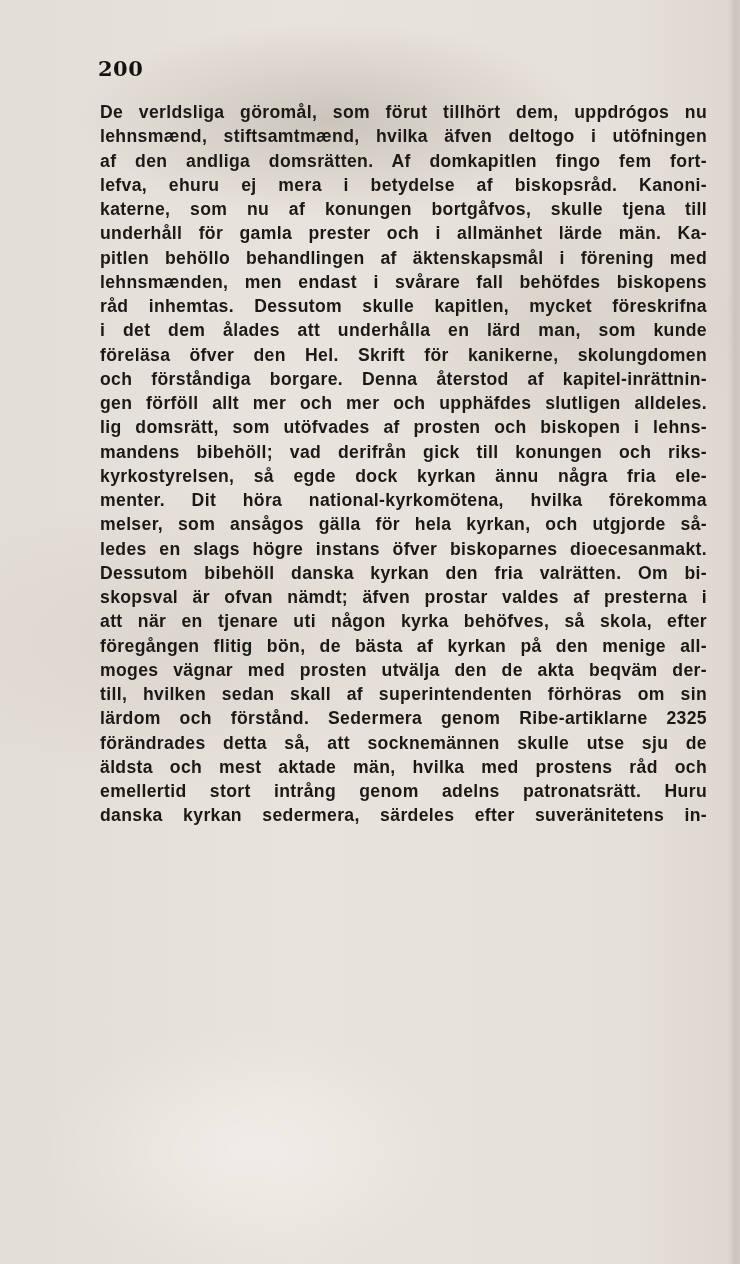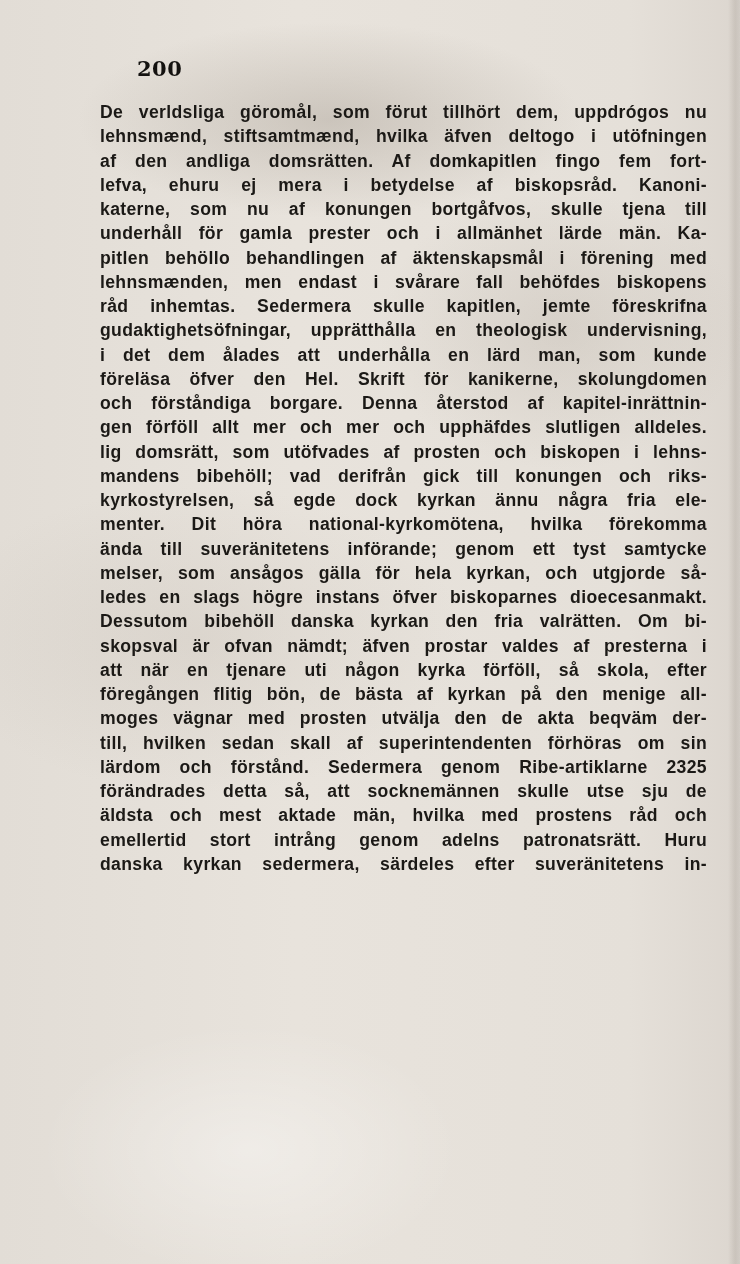--- a/index.html
+++ b/index.html
@@ -20,21 +20,20 @@
     }
     .right-edge {
       position: absolute; top: 0; right: 0; width: 12px; height: 100%;
       background: linear-gradient(90deg, rgba(0,0,0,0) 0%, rgba(120,110,100,0.18) 60%, rgba(0,0,0,0.05) 100%);
     }
     .page-number {
       position: absolute; left: 98px; top: 56px;
       font-family: "DejaVu Serif", "Liberation Serif", serif;
       font-weight: bold; font-size: 21px; letter-spacing: 0.5px;
       color: #141210;
-      margin-left: 39px;
     }
     .text-block {
       position: absolute; left: 100px; top: 100px; width: 607px;
     }
     .line {
       height: 24.25px; line-height: 24.25px;
       font-family: Liberation Sans, sans-serif;
       font-weight: bold; font-size: 17.6px;
       color: #1b1916;
       text-align: justify; text-align-last: justify;
@@ -53,36 +52,34 @@
 
   <div class="text-block">
     <div class="line">De verldsliga göromål, som förut tillhört dem, uppdrógos nu</div>
     <div class="line">lehnsmænd, stiftsamtmænd, hvilka äfven deltogo i utöfningen</div>
     <div class="line">af den andliga domsrätten. Af domkapitlen fingo fem fort-</div>
     <div class="line">lefva, ehuru ej mera i betydelse af biskopsråd. Kanoni-</div>
     <div class="line">katerne, som nu af konungen bortgåfvos, skulle tjena till</div>
     <div class="line">underhåll för gamla prester och i allmänhet lärde män. Ka-</div>
     <div class="line">pitlen behöllo behandlingen af äktenskapsmål i förening med</div>
     <div class="line">lehnsmænden, men endast i svårare fall behöfdes biskopens</div>
-    <div class="line">råd inhemtas. Sedermera skulle kapitlen, jemte föreskrifna</div>
-    <div class="line">gudaktighetsöfningar, upprätthålla en theologisk undervisning,</div>
+    <div class="line">råd inhemtas. Dessutom skulle kapitlen, mycket föreskrifna</div>
     <div class="line">i det dem ålades att underhålla en lärd man, som kunde</div>
     <div class="line">föreläsa öfver den Hel. Skrift för kanikerne, skolungdomen</div>
     <div class="line">och förståndiga borgare. Denna återstod af kapitel-inrättnin-</div>
     <div class="line">gen förföll allt mer och mer och upphäfdes slutligen alldeles.</div>
     <div class="line">lig domsrätt, som utöfvades af prosten och biskopen i lehns-</div>
     <div class="line">mandens bibehöll; vad derifrån gick till konungen och riks-</div>
     <div class="line">kyrkostyrelsen, så egde dock kyrkan ännu några fria ele-</div>
     <div class="line">menter. Dit höra national-kyrkomötena, hvilka förekomma</div>
-    <div class="line">ända till suveränitetens införande; genom ett tyst samtycke</div>
     <div class="line">melser, som ansågos gälla för hela kyrkan, och utgjorde så-</div>
     <div class="line">ledes en slags högre instans öfver biskoparnes dioecesanmakt.</div>
     <div class="line">Dessutom bibehöll danska kyrkan den fria valrätten. Om bi-</div>
     <div class="line">skopsval är ofvan nämdt; äfven prostar valdes af presterna i</div>
-    <div class="line">att när en tjenare uti någon kyrka förföll, så skola, efter</div>
+    <div class="line">att när en tjenare uti någon kyrka behöfves, så skola, efter</div>
     <div class="line">föregången flitig bön, de bästa af kyrkan på den menige all-</div>
     <div class="line">moges vägnar med prosten utvälja den de akta beqväm der-</div>
     <div class="line">till, hvilken sedan skall af superintendenten förhöras om sin</div>
     <div class="line">lärdom och förstånd. Sedermera genom Ribe-artiklarne 2325</div>
     <div class="line">förändrades detta så, att socknemännen skulle utse sju de</div>
     <div class="line">äldsta och mest aktade män, hvilka med prostens råd och</div>
     <div class="line">emellertid stort intrång genom adelns patronatsrätt. Huru</div>
     <div class="line last">danska kyrkan sedermera, särdeles efter suveränitetens in-</div>
   </div>
 </div>

